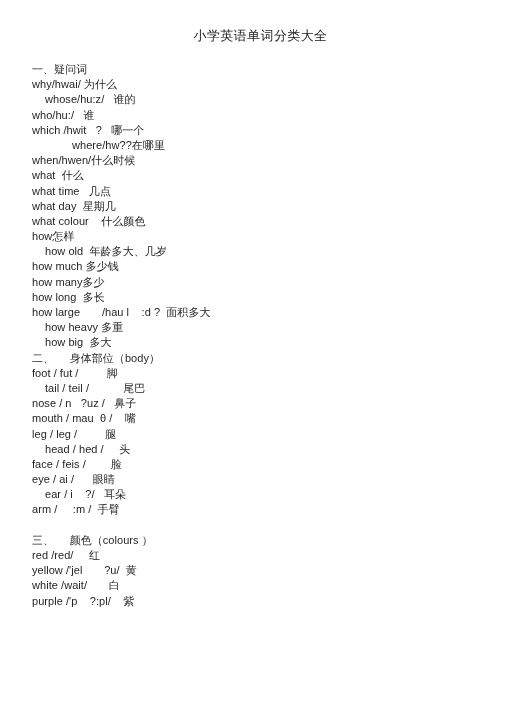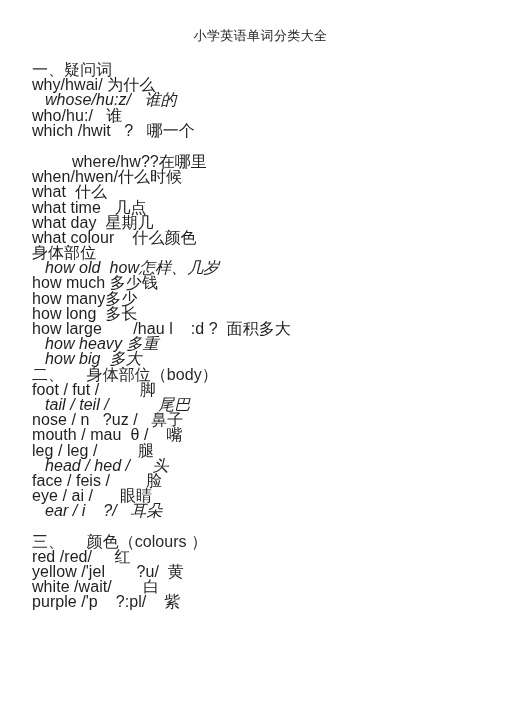--- a/index.html
+++ b/index.html
@@ -35,32 +35,32 @@
     letter-spacing: 0.4px;
     white-space: nowrap;
   }
   .body-text {
     position: absolute;
     left: 32px;
     top: 62px;
     width: 440px;
   }
   .line {
-    font-size: 16px;
+    font-size: 11px;
     line-height: 15.2px;
     height: 15.2px;
     white-space: pre;
     color: #1f1f1f;
     letter-spacing: 0.05px;
   }
   .line.section {
     color: #2a2a2a;
   }
-  .line.ind1 { padding-left: 13px; font-style: italic; }
-  .line.ind2 { padding-left: 40px; margin-top: 16px; }
+  .line.ind1 { padding-left: 13px; }
+  .line.ind2 { padding-left: 40px; }
   .spacer {
     height: 15.2px;
   }
 </style>
 </head>
 <body>
 
 <div class="page">
 
   <div class="doc-title">小学英语单词分类大全</div>
@@ -70,38 +70,39 @@
       <div class="line ">why/hwai/ 为什么</div>
       <div class="line ind1">whose/hu:z/   谁的</div>
       <div class="line ">who/hu:/   谁</div>
       <div class="line ">which /hwit   ?   哪一个</div>
       <div class="line ind2">where/hw??在哪里</div>
       <div class="line ">when/hwen/什么时候</div>
       <div class="line ">what  什么</div>
       <div class="line ">what time   几点</div>
       <div class="line ">what day  星期几</div>
       <div class="line ">what colour    什么颜色</div>
-      <div class="line ">身体部位</div>
-      <div class="line ind1">how old  how怎样、几岁</div>
+      <div class="line ">how怎样</div>
+      <div class="line ind1">how old  年龄多大、几岁</div>
       <div class="line ">how much 多少钱</div>
       <div class="line ">how many多少</div>
       <div class="line ">how long  多长</div>
       <div class="line ">how large       /hau l    :d ?  面积多大</div>
       <div class="line ind1">how heavy 多重</div>
       <div class="line ind1">how big  多大</div>
       <div class="line section ">二、     身体部位（body）</div>
       <div class="line ">foot / fut /         脚</div>
       <div class="line ind1">tail / teil /           尾巴</div>
       <div class="line ">nose / n   ?uz /   鼻子</div>
       <div class="line ">mouth / mau  θ /    嘴</div>
       <div class="line ">leg / leg /         腿</div>
       <div class="line ind1">head / hed /     头</div>
       <div class="line ">face / feis /        脸</div>
       <div class="line ">eye / ai /      眼睛</div>
       <div class="line ind1">ear / i    ?/   耳朵</div>
+      <div class="line ">arm /     :m /  手臂</div>
       <div class="spacer"></div>
       <div class="line section ">三、     颜色（colours ）</div>
       <div class="line ">red /red/     红</div>
       <div class="line ">yellow /'jel       ?u/  黄</div>
       <div class="line ">white /wait/       白</div>
       <div class="line ">purple /'p    ?:pl/    紫</div>
     </div>
 
 </div>
 

